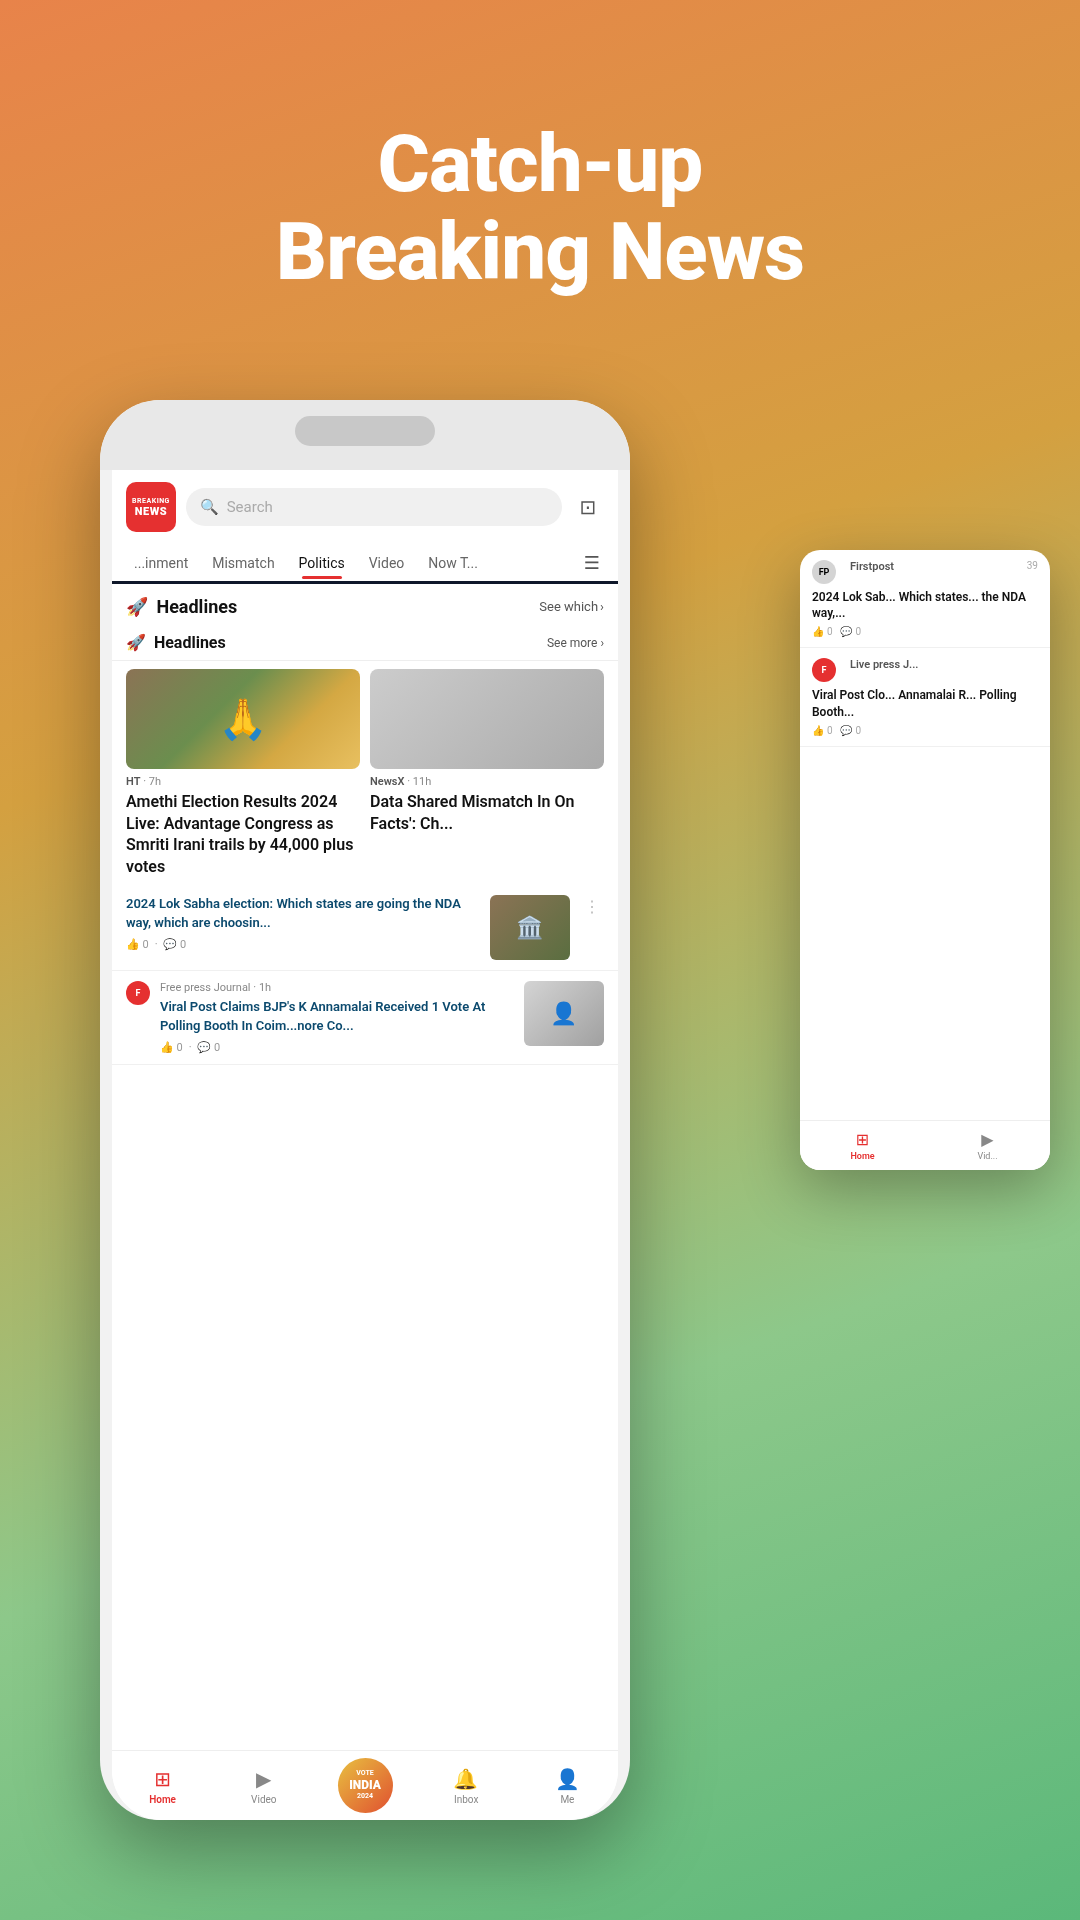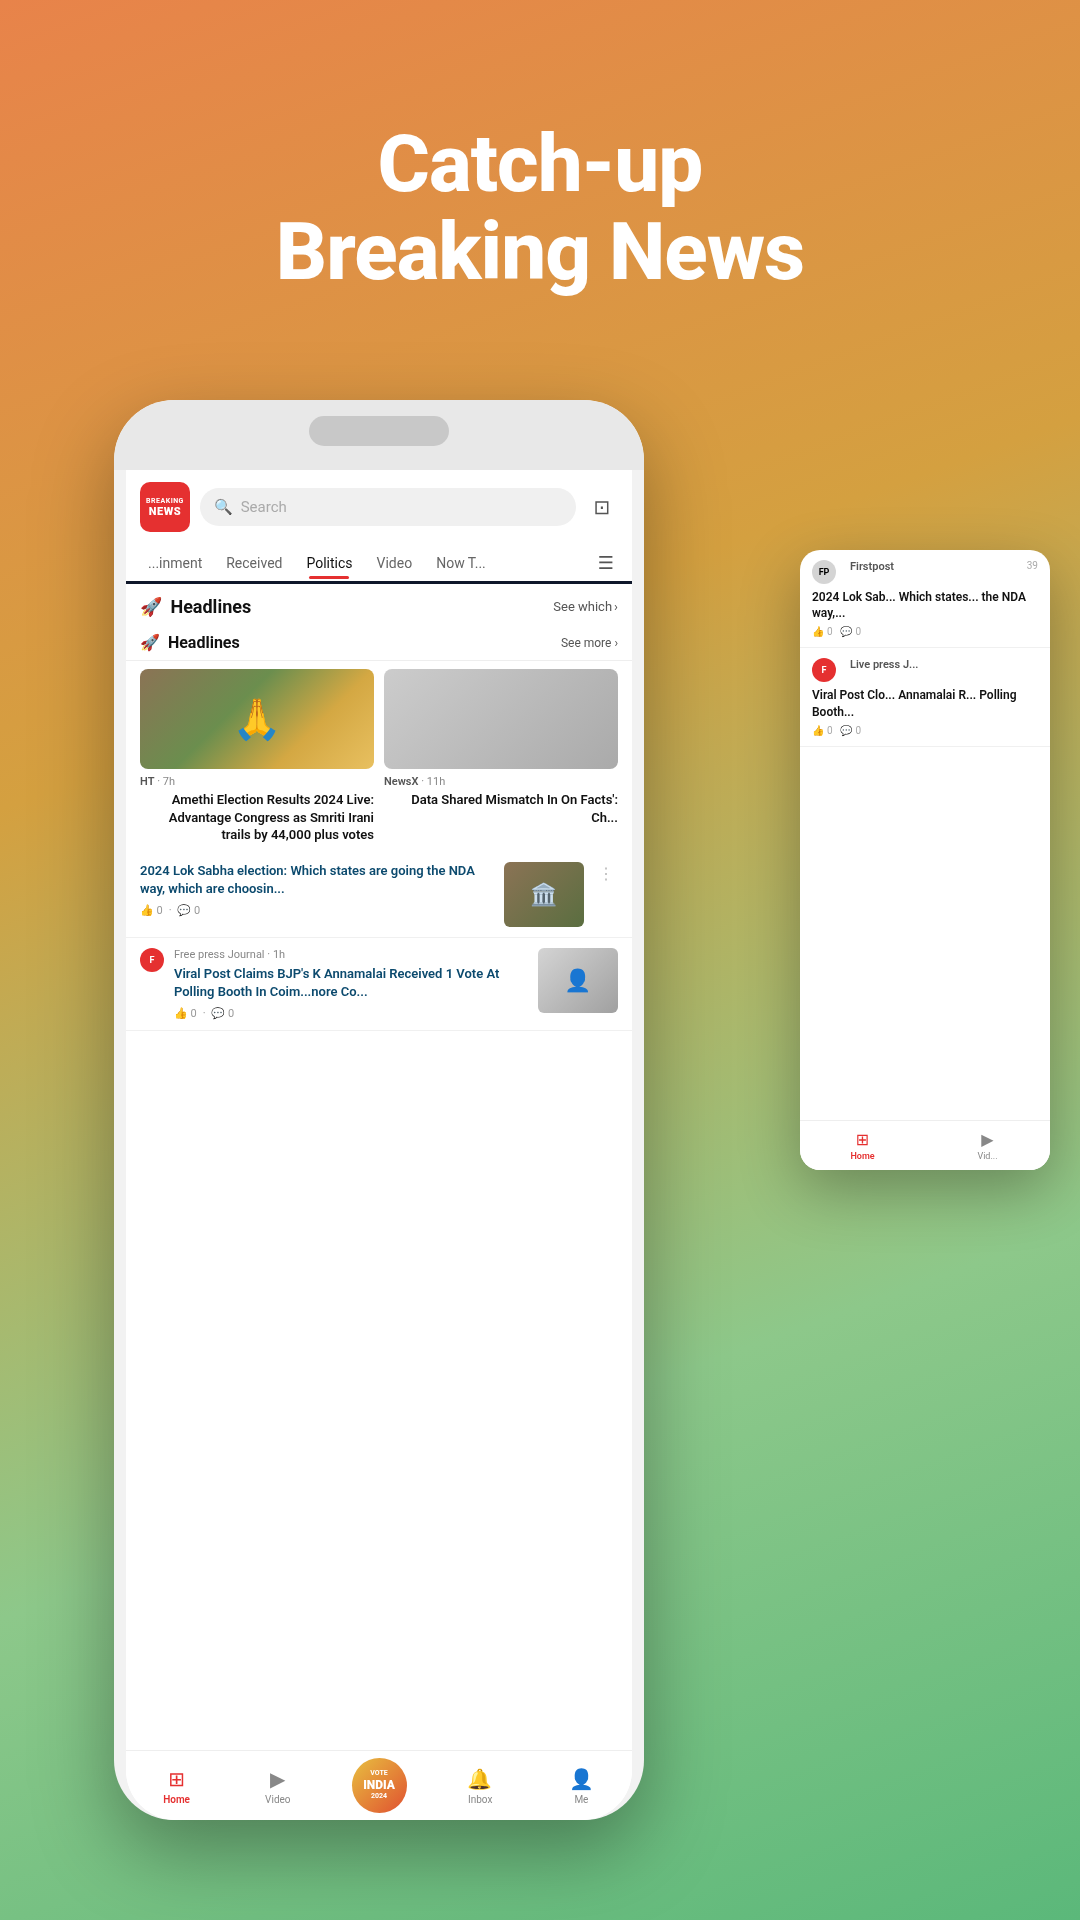--- a/index.html
+++ b/index.html
@@ -37,21 +37,20 @@
     .phone-frame {
       position: absolute;
       top: 400px;
       left: 100px;
       width: 530px;
       height: 1420px;
       background: #f2f2f2;
       border-radius: 60px;
       box-shadow: 0 30px 80px rgba(0,0,0,0.35);
       overflow: hidden;
-      margin-left: 14px;
     }
     .phone-frame::before {
       content: '';
       position: absolute;
       top: 0; left: 0; right: 0;
       height: 70px;
       background: #e8e8e8;
       border-radius: 60px 60px 0 0;
       z-index: 10;
     }
@@ -248,25 +247,24 @@
     .card-meta {
       font-size: 11px;
       color: #888;
       margin-bottom: 3px;
     }
     .card-meta .source {
       font-weight: 600;
       color: #555;
     }
     .card-title {
-      font-size: 13px;
+      font-size: 16px;
       font-weight: 600;
       color: #111;
       line-height: 1.35;
-      text-align: right;
     }
 
     
     .list-item {
       display: flex;
       padding: 10px 14px;
       gap: 10px;
       border-bottom: 1px solid #f0f0f0;
       align-items: flex-start;
       background: #fff;
@@ -469,21 +467,21 @@
         <span class="search-text">Search</span>
       </div>
       <div class="qr-icon">⊡</div>
     </div>
 
     <div class="nav-tabs">
       <div class="nav-tab">
         <span>...inment</span>
       </div>
       <div class="nav-tab">
-        <span>Received</span>
+        <span>Mismatch</span>
       </div>
       <div class="nav-tab active">
         <span>Politics</span>
       </div>
       <div class="nav-tab">
         <span>Video</span>
       </div>
       <div class="nav-tab">
         <span>Now T...</span>
       </div>

